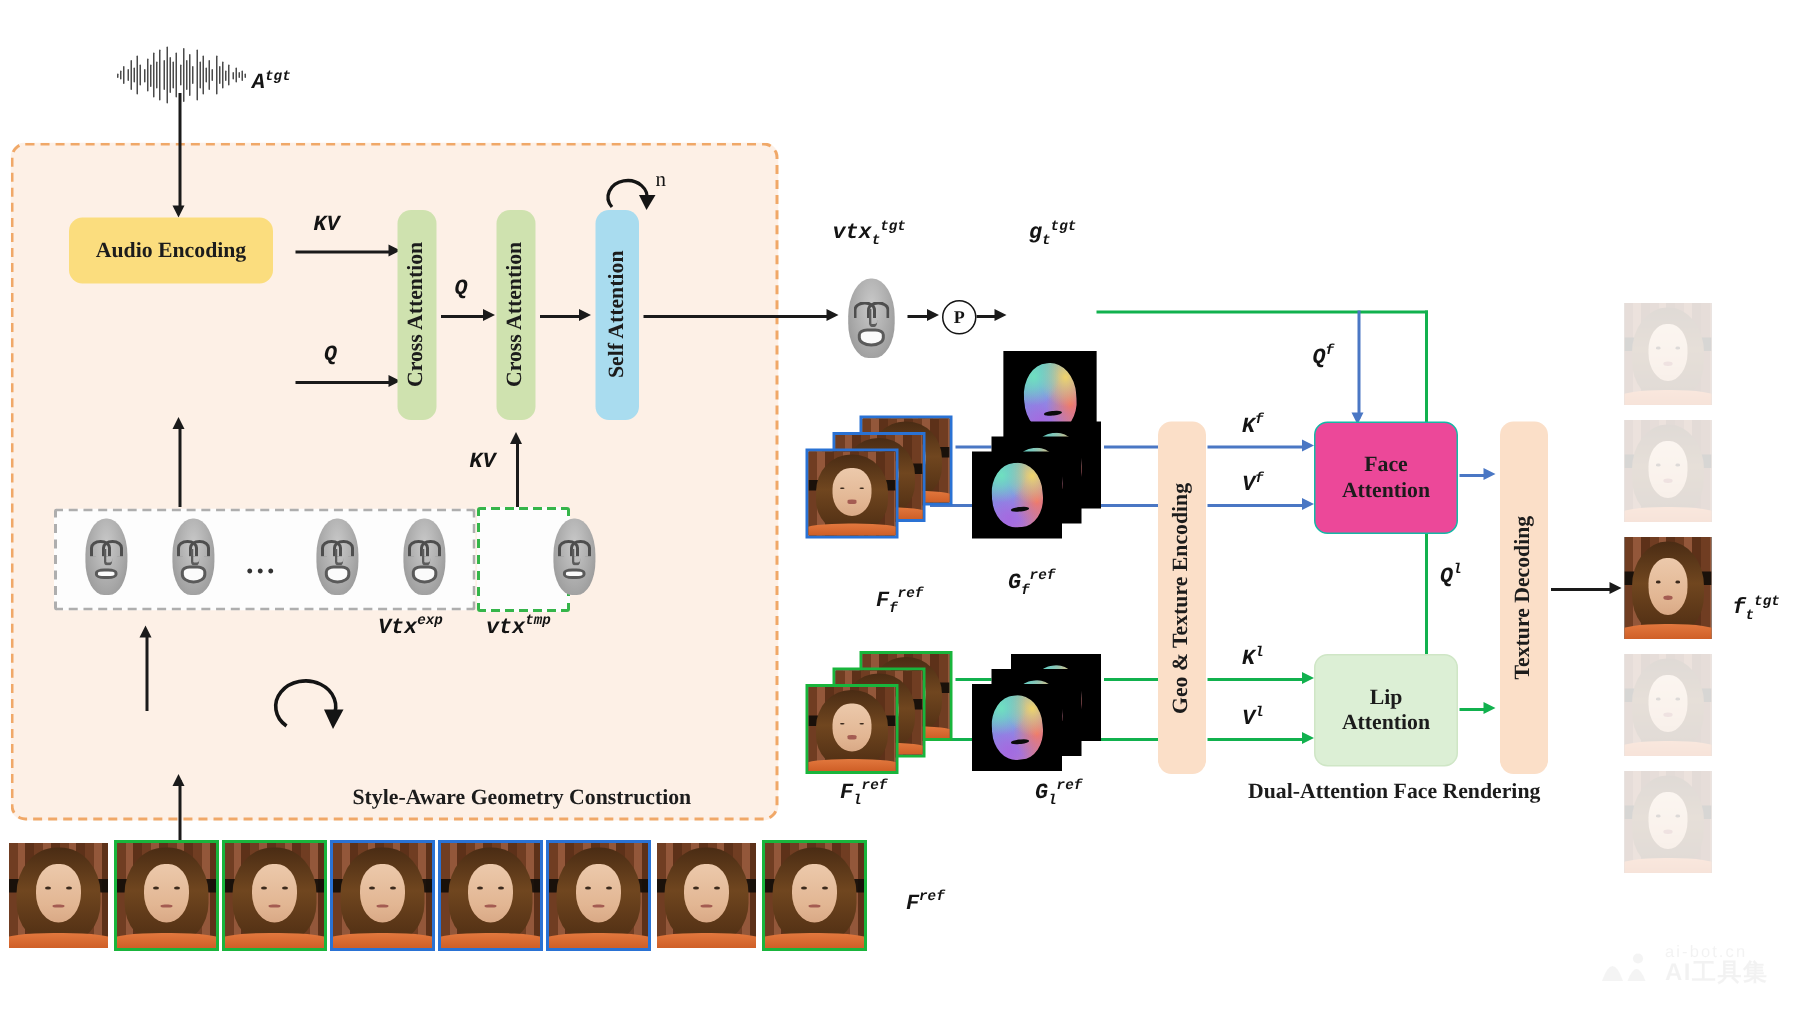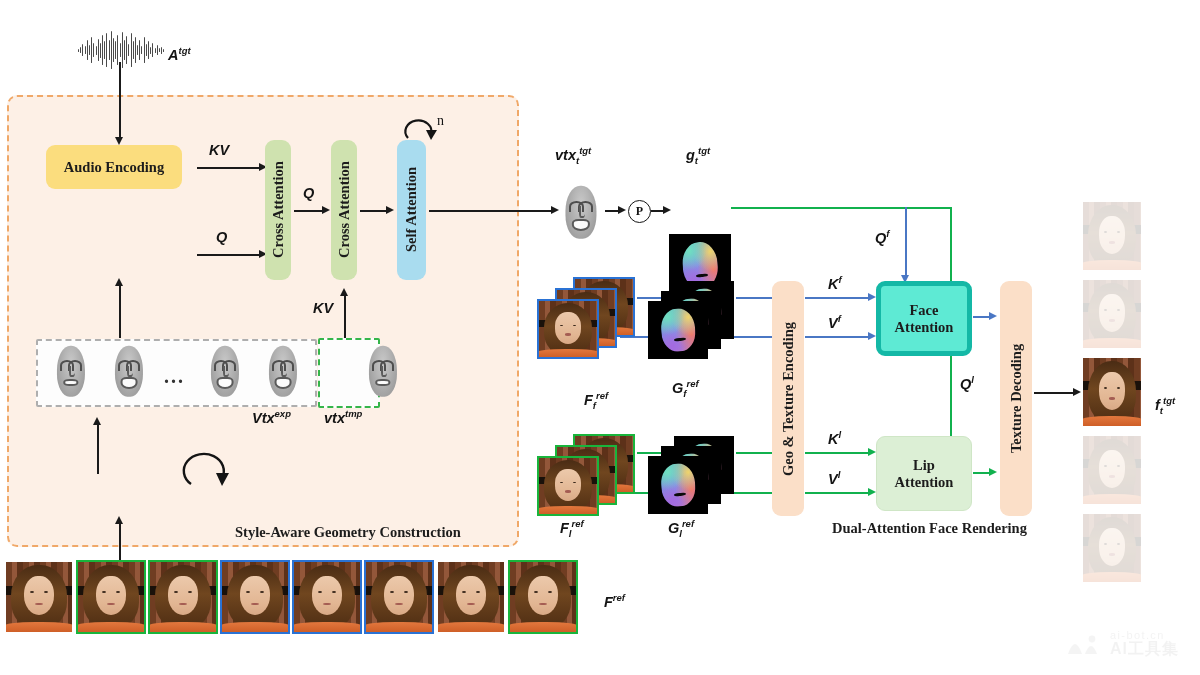--- a/index.html
+++ b/index.html
@@ -37,30 +37,30 @@
     font-size:14.5px;font-weight:700;color:#1c1c1c;
     text-align:center;line-height:1.15;
     box-sizing:border-box;
   }
   .box-audio{background:#fbdd7e;}
   .box-style{background:#ddd0ee;}
   .box-green{background:#cfe2af;}
   .box-blue{background:#a9dcef;}
   .box-grey{background:#d8d8d8;}
   .box-peach{background:#fbdfc8;}
-  .box-faceatt{background:#5eead4;border:5px solid #14b8a6;}
+  .box-faceatt{background:#ec4899;border:1px solid #14b8a6;}
   .box-lipatt{background:#dcefd5;border:1px solid #cfe6c6;}
   .vert{
     writing-mode:vertical-rl;transform:rotate(180deg);
     white-space:nowrap;
   }
 
   
   .mlab{
-    font-family:Liberation Sans, sans-serif;
+    font-family:Liberation Mono, monospace;
     font-style:italic;font-weight:700;
     font-size:14.5px;color:#141414;white-space:nowrap;
   }
   .mlab sup,.mlab sub{font-size:9.5px;font-style:italic;font-weight:700;}
   .nlab{
     font-family:"Liberation Serif", serif;
     font-size:14px;font-weight:400;color:#141414;
   }
 
   
@@ -521,21 +521,21 @@
       </div>
       <div class="geo" style="width: 60px; height: 58px; position: absolute; left: 13px; top: 10px; z-index: 2;">
         <div class="uvface"></div>
         <div class="uvmouth"></div>
       </div>
       <div class="geo" style="width: 60px; height: 58px; position: absolute; left: 0px; top: 20px; z-index: 3;">
         <div class="uvface"></div>
         <div class="uvmouth"></div>
       </div>
     </div>
-  <div class="abs mlab" style="left:668px;top:518px;">
+  <div class="abs mlab" style="left:690px;top:518px;">
     <span>G</span><sub>l</sub><sup>ref</sup>
   </div>
 
   <div class="abs ln-h ln-blue" style="left:637px;top:297px;width:24px;height:2.2px;"></div>
   <div class="abs ln-h ln-blue" style="left:620px;top:336px;width:42px;height:2.2px;"></div>
   <div class="abs ln-h ln-blue" style="left:736px;top:297px;width:36px;height:2.2px;"></div>
   <div class="abs ln-h ln-blue" style="left:727px;top:336px;width:45px;height:2.2px;"></div>
 
   <div class="abs ln-h ln-green" style="left:637px;top:452px;width:24px;height:2.2px;"></div>
   <div class="abs ln-h ln-green" style="left:620px;top:492px;width:42px;height:2.2px;"></div>

